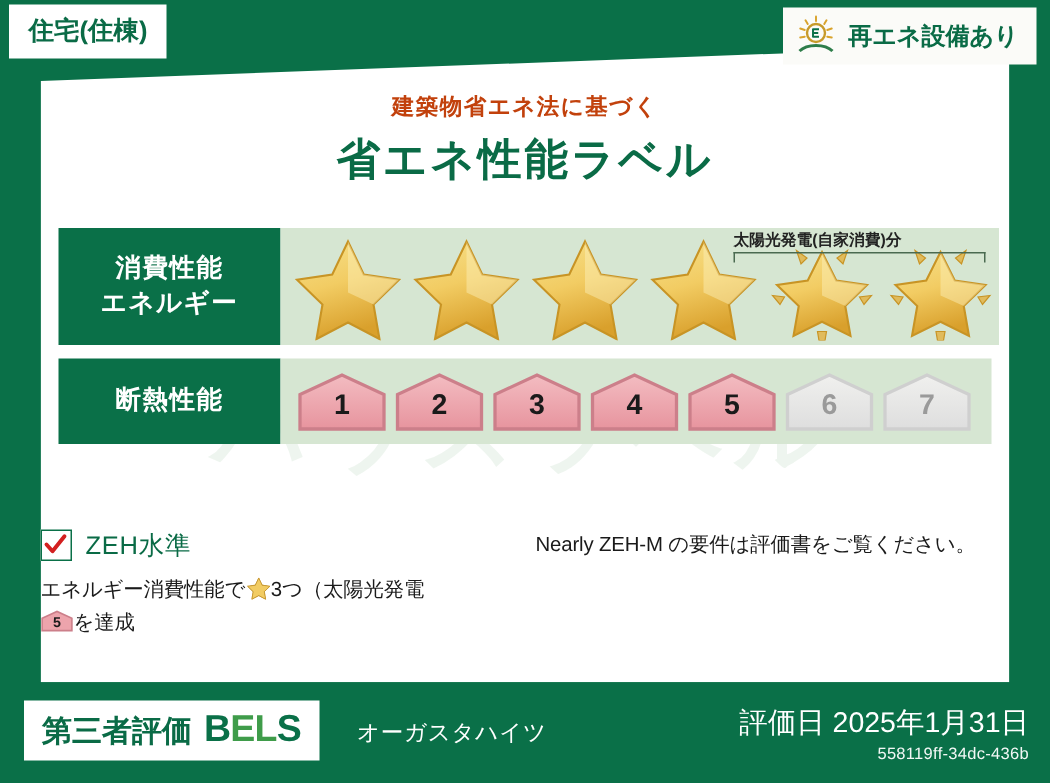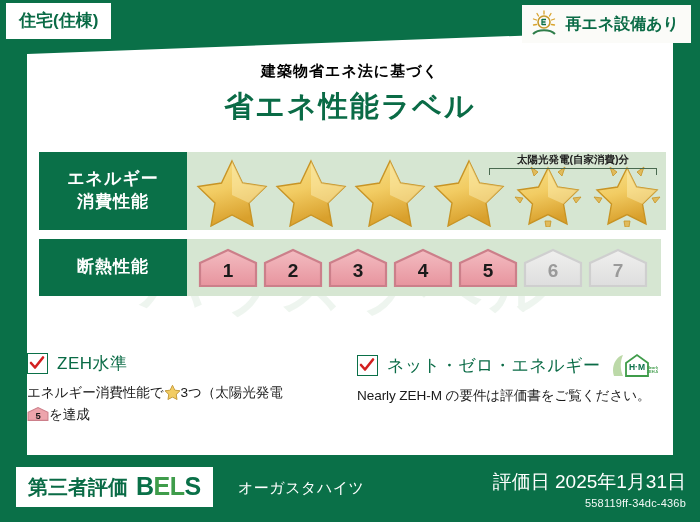--- a/index.html
+++ b/index.html
@@ -84,21 +84,21 @@
   .title-block {
     position: absolute;
     left: 0; top: 32px;
     width: 646px;
     text-align: center;
     z-index: 5;
   }
   .title-sub {
     font-size: 15px;
     font-weight: bold;
-    color: #000000;
+    color: #c2410c;
     letter-spacing: 1px;
     margin-bottom: 6px;
   }
   .title-main {
     font-size: 29px;
     font-weight: bold;
     color: #0a6b46;
     letter-spacing: 2px;
   }
 
@@ -143,21 +143,20 @@
   .stars { display: flex; align-items: center; gap: 1px; }
   .star-slot { position: relative; width: 78px; height: 72px; flex: none; }
   .star-slot svg { position: absolute; left: 0; top: 0; width: 78px; height: 72px; }
 
   
   .solar-note {
     position: absolute;
     right: 9px;
     top: 1px;
     width: 168px;
-    text-align: center;
     z-index: 4;
     pointer-events: none;
   }
   .solar-note .solar-text {
     font-size: 10.5px;
     color: #222;
     font-weight: bold;
     white-space: nowrap;
     display: block;
     margin-bottom: 1px;
@@ -289,22 +288,22 @@
 
     <div class="title-block">
       <div class="title-sub">建築物省エネ法に基づく</div>
       <div class="title-main">省エネ性能ラベル</div>
     </div>
 
     <div class="rows">
 
       <div class="perf-row energy">
         <div class="row-label">
+          <span class="ln">消費性能</span>
           <span class="ln">エネルギー</span>
-          <span class="ln">消費性能</span>
         </div>
         <div class="row-body">
           <div class="stars">
 
             <div class="star-slot">
               <svg viewBox="0 0 78 72">
                   <defs>
                     <linearGradient id="gA" x1="0" y1="0" x2="0.3" y2="1">
                       <stop offset="0" stop-color="#f6e08a"></stop>
                       <stop offset="0.5" stop-color="#f2cc63"></stop>
@@ -460,37 +459,20 @@
       </div>
       <div class="crit-body"><span>エネルギー消費性能で</span><span class="inline-star"><svg viewBox="0 0 78 72">
               <polygon points="39,6 49.5,28 73,31.5 56,48 60,71 39,60 18,71 22,48 5,31.5 28.5,28" fill="#f0c košt" stroke="#c89425" stroke-width="2"></polygon>
               <polygon points="39,6 49.5,28 73,31.5 56,48 60,71 39,60 18,71 22,48 5,31.5 28.5,28" fill="#f2cc63" stroke="#c89425" stroke-width="2"></polygon>
             </svg></span><span>3つ（太陽光発電</span><br><span class="inline-chip"><svg viewBox="0 0 62 42">
               <polygon points="3,39 3,16 31,3 59,16 59,39" fill="#eda4ac" stroke="#cc7f8a" stroke-width="3"></polygon>
             </svg><span class="n">5</span></span><span>を達成</span></div>
     </div>
 
     <div class="crit-col right">
-      <div class="crit-head">
-        <span class="check-box">
-          <svg viewBox="0 0 16 16">
-              <path d="M2,8 L6,12.5 L14,2.5" fill="none" stroke="#d32020" stroke-width="2.6" stroke-linecap="round" stroke-linejoin="round"></path>
-            </svg>
-        </span>
-        <span class="crit-title">ネット・ゼロ・エネルギー</span>
-        <span class="zehm-logo">
-          <svg viewBox="0 0 46 26">
-            <path d="M2,24 C-1,16 3,5 11,3 C8,9 8,18 11,24 Z" fill="#bcd9a8"></path>
-            <polygon points="14,24 14,11 25,3 36,11 36,24" fill="#fff" stroke="#3f9c4a" stroke-width="1.8"></polygon>
-            <text x="25" y="18" font-family="Liberation Sans, sans-serif" font-size="8.5" font-weight="bold" fill="#0a7048" text-anchor="middle">H·M</text>
-            <text x="41" y="17" font-family="Liberation Sans, sans-serif" font-size="4" font-weight="bold" fill="#3f9c4a" text-anchor="middle">Nearly</text>
-            <text x="41" y="21" font-family="Liberation Sans, sans-serif" font-size="4" font-weight="bold" fill="#3f9c4a" text-anchor="middle">ZEH-M</text>
-          </svg>
-        </span>
-      </div>
       <div class="crit-body">Nearly ZEH-M の要件は評価書をご覧ください。</div>
     </div>
 
   </div>
 
   <div class="type-tag">住宅(住棟)</div>
 
   <div class="reene-badge">
     <span class="sun-icon">
       <svg viewBox="0 0 32 28">

